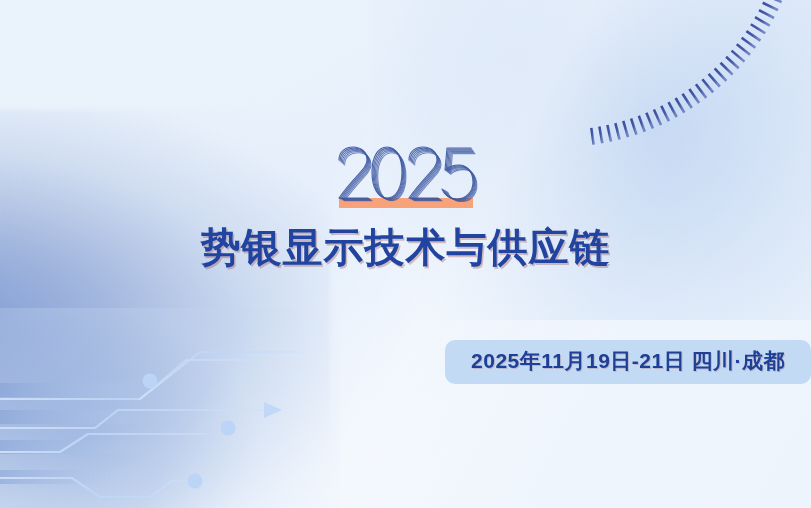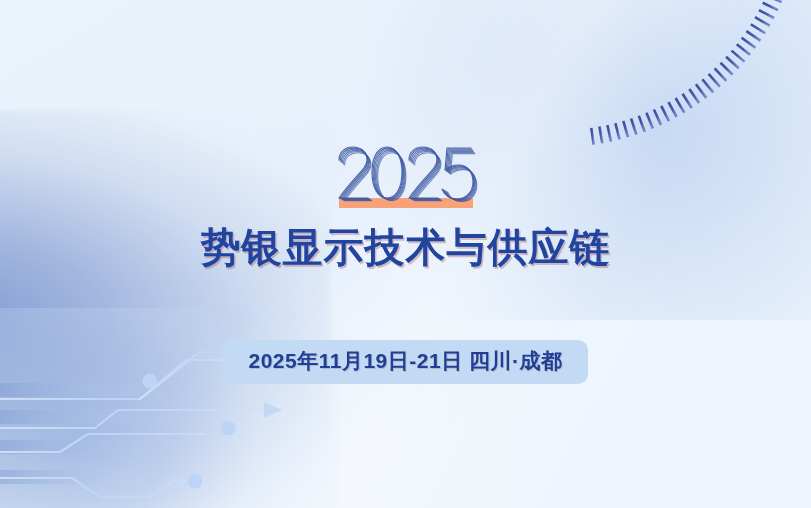--- a/index.html
+++ b/index.html
@@ -113,21 +113,21 @@
   }
   .headline .line { display: block; white-space: nowrap; }
 
   
   .date-pill-wrap {
     position: absolute;
     left: 0;
     right: 0;
     top: 340px;
     display: flex;
-    justify-content: center;
+    justify-content: flex-end;
   }
   .date-pill {
     background: #c3daf4;
     border-radius: 10px;
     padding: 7px 26px 9px 26px;
     color: #1f3f96;
     font-weight: 700;
     font-size: 21px;
     letter-spacing: 0.5px;
     white-space: nowrap;

